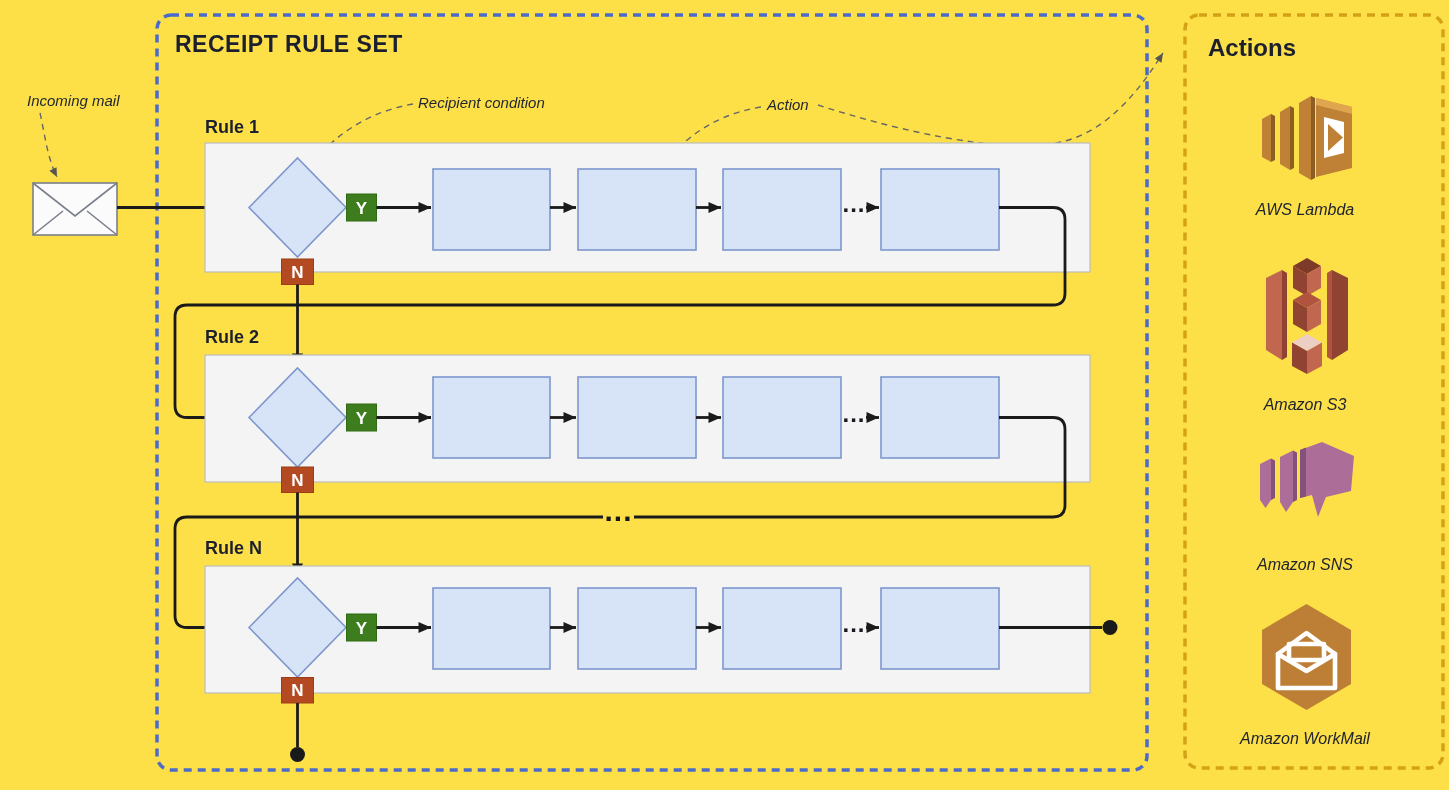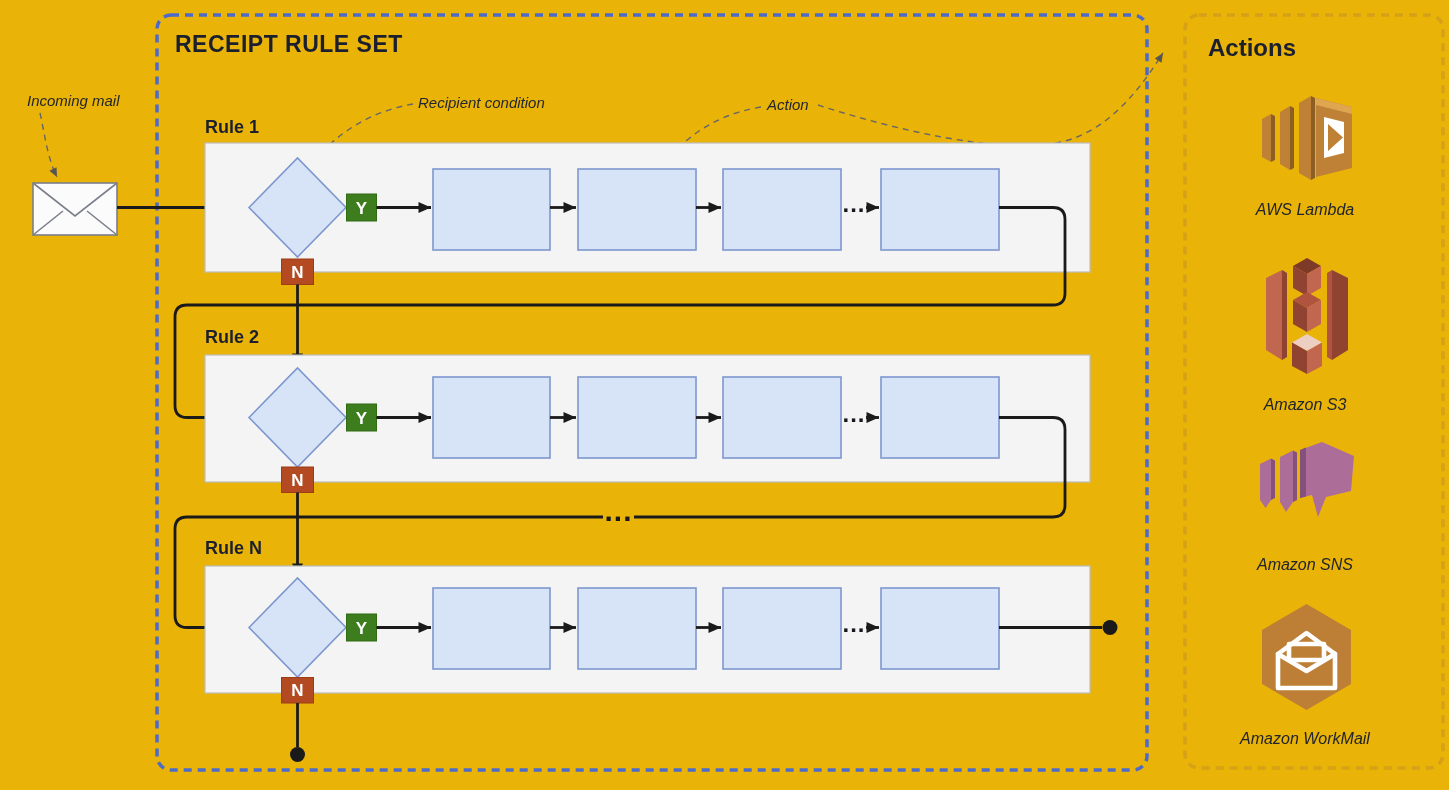--- a/index.html
+++ b/index.html
@@ -1,16 +1,16 @@
 <!DOCTYPE html>
 <html><head>
 <meta charset="utf-8">
 <style>
   html,body{margin:0;padding:0;background:#ffffff;}
-  .canvas{position:relative;width:1449px;height:790px;background:#eab308;overflow:hidden;
+  .canvas{position:relative;width:1449px;height:790px;background:#fde047;overflow:hidden;
           font-family:"Liberation Sans", sans-serif;}
   svg{display:block;}
   text{font-family:"Liberation Sans", sans-serif;fill:#1b1f2e;}
   .t-main-title{font-size:23px;font-weight:bold;letter-spacing:.5px;}
   .t-rule{font-size:18px;font-weight:bold;}
   .t-annot{font-size:15px;font-style:italic;fill:#1f2430;}
   .t-badge{font-size:17px;font-weight:bold;fill:#ffffff;}
   .t-dots{font-size:24px;font-weight:bold;fill:#16181d;letter-spacing:1px;}
   .t-dots-big{font-size:30px;font-weight:bold;fill:#16181d;letter-spacing:1px;}
   .t-panel-title{font-size:24px;font-weight:bold;}

